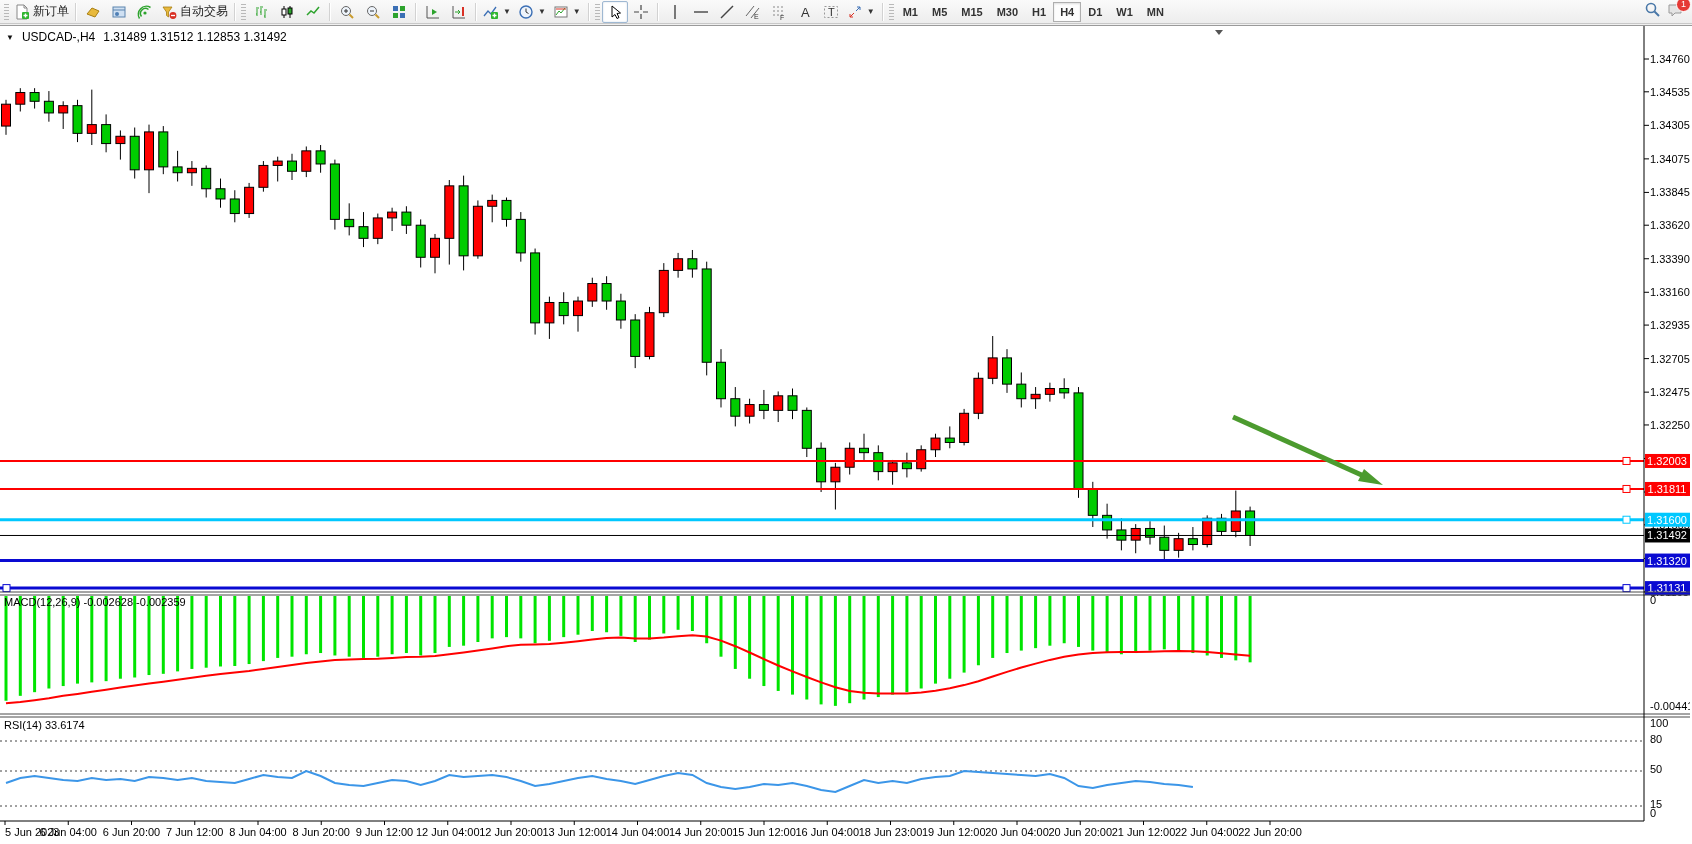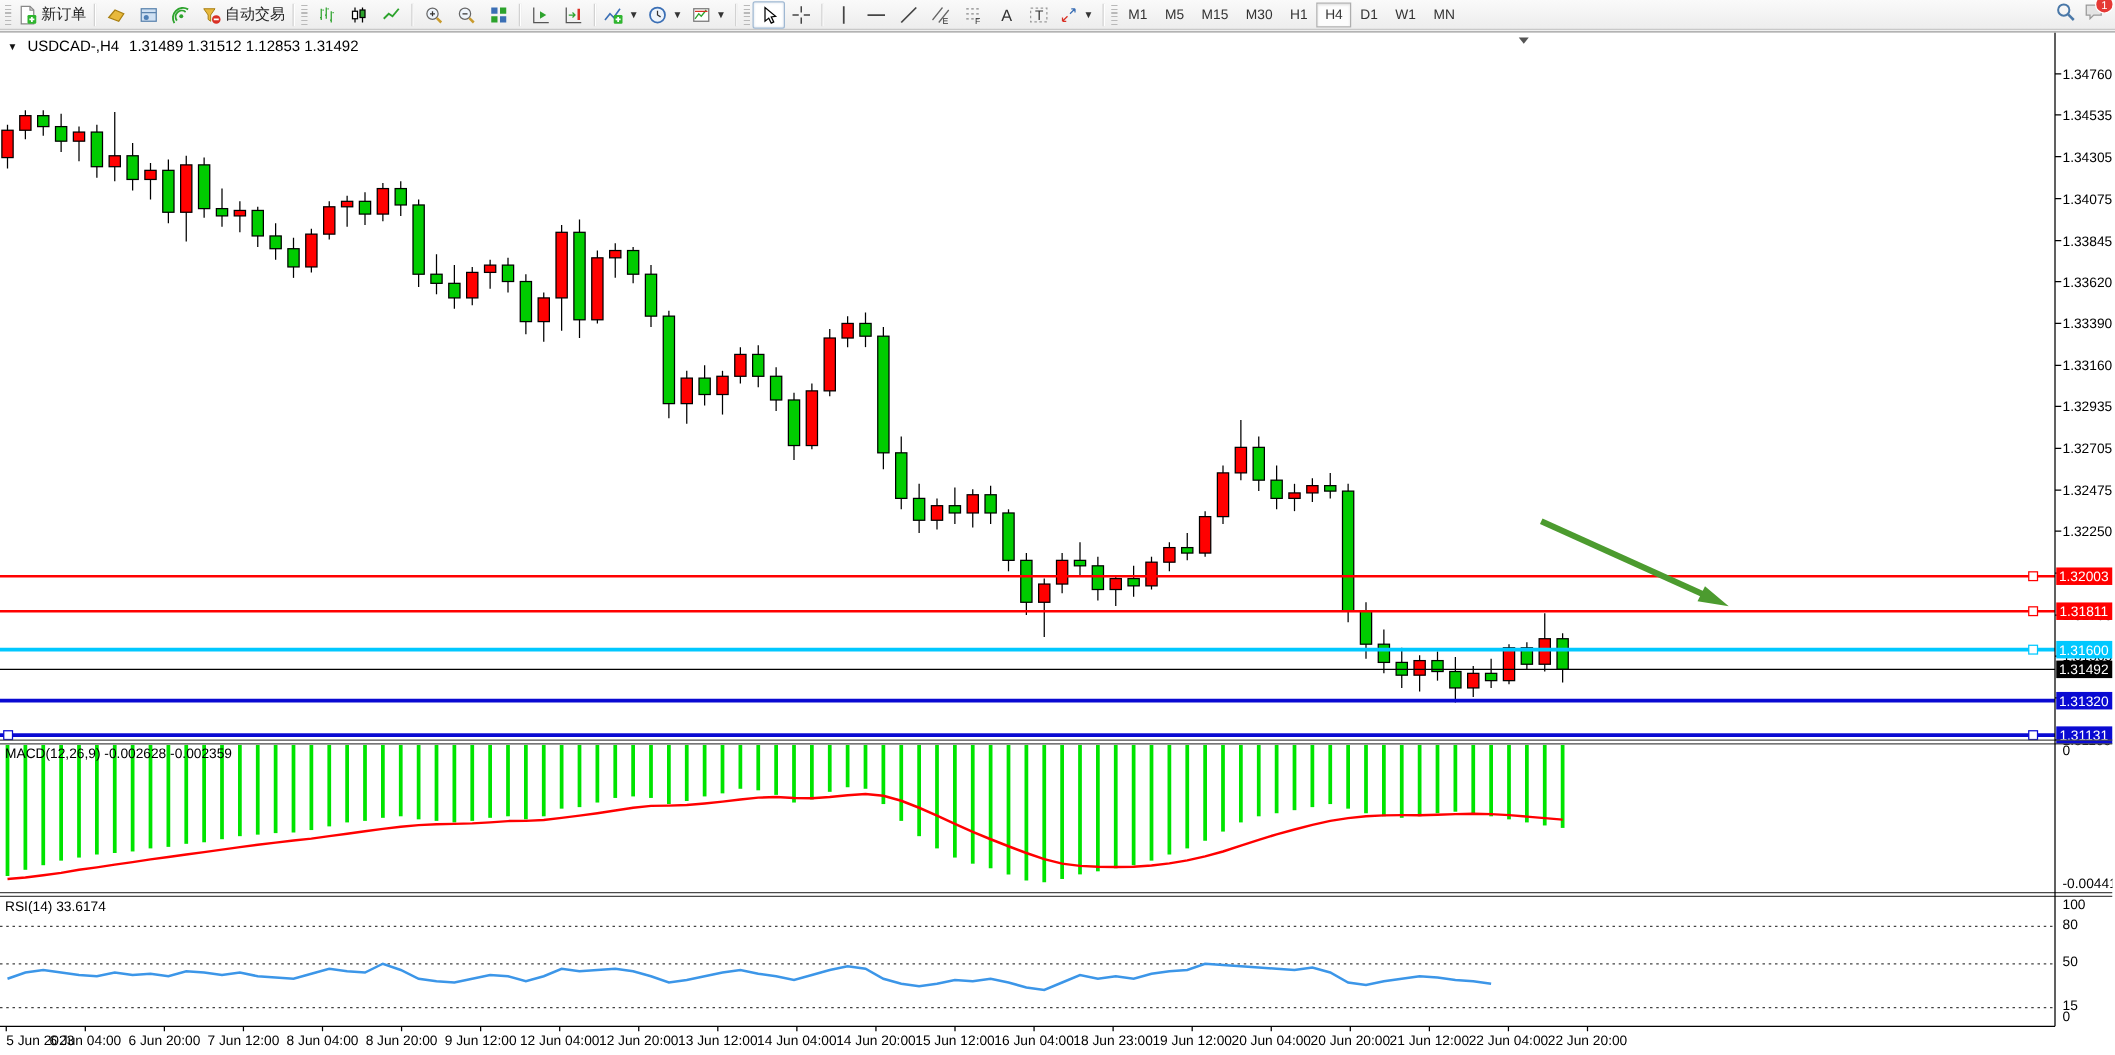--- a/index.html
+++ b/index.html
@@ -8,21 +8,21 @@
   
   .toolbar{position:absolute;left:0;top:0;width:1692px;height:24px;background:linear-gradient(#fafafa,#ededed);
     border-bottom:1px solid #c8c8c8;display:flex;align-items:center;padding:0 2px;box-sizing:border-box;}
   .grip{width:5px;height:16px;margin:0 2px;background:repeating-linear-gradient(180deg,#b9b9b9 0 1px,transparent 1px 3px);}
   .tb-sep{width:1px;height:18px;background:#d2d2d2;border-right:1px solid #fff;margin:0 3px;}
   .tb-btn{height:20px;min-width:20px;display:flex;align-items:center;justify-content:center;gap:3px;
     padding:0 2px;border:1px solid transparent;border-radius:2px;color:#222;font-size:12px;}
   .tb-btn.pressed{background:#fff;border:1px solid #9fb8d2;box-shadow:inset 0 0 2px #cdd8e4;}
   .tb-btn svg{display:block;}
   .caret{font-size:8px;color:#333;padding:0 1px;}
-  .tf-btn{height:18px;padding:0 6px;font-size:11px;color:#333;border:1px solid transparent;display:flex;align-items:center;}
+  .tf-btn{height:18px;padding:0 6px;font-size:11px;color:#333;border:1px solid transparent;display:flex;align-items:center;font-weight:bold;}
   .tf-btn.active{background:#fdfdfd;border:1px solid #aeaeae;box-shadow:inset 0 1px 2px #ddd;}
   .tb-right{margin-left:auto;display:flex;align-items:center;gap:6px;padding-right:6px;}
   .chat-wrap{position:relative;}
   .badge{position:absolute;top:-5px;right:-7px;background:#e53935;color:#fff;border-radius:50%;
     width:13px;height:13px;font-size:9px;display:flex;align-items:center;justify-content:center;border:1px solid #fff;}
 
   
   .chart-window{position:absolute;left:0;top:25px;width:1692px;height:819px;background:#fff;
     border-top:1px solid #9a9a9a;box-sizing:border-box;}
   .chart-title{position:absolute;left:6px;top:4px;font-size:12px;color:#000;display:flex;gap:8px;align-items:center;z-index:5;}

